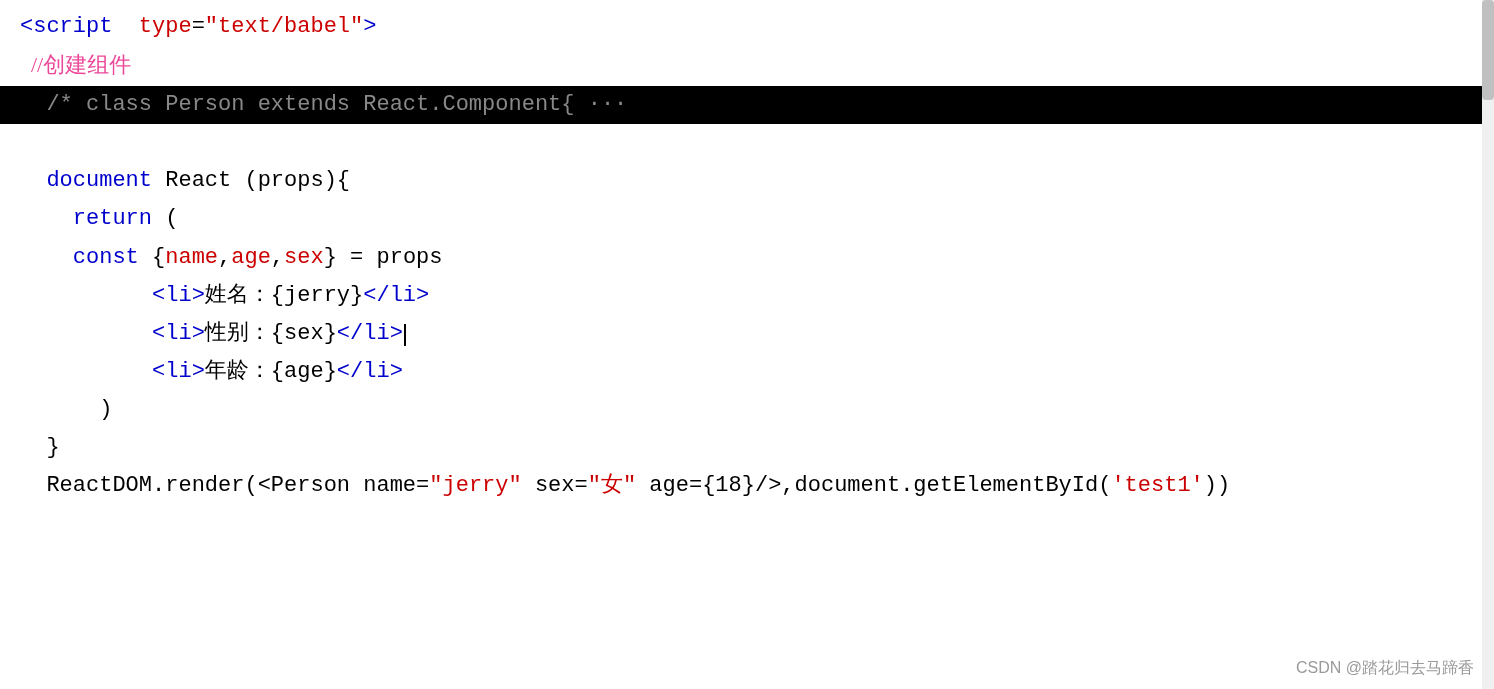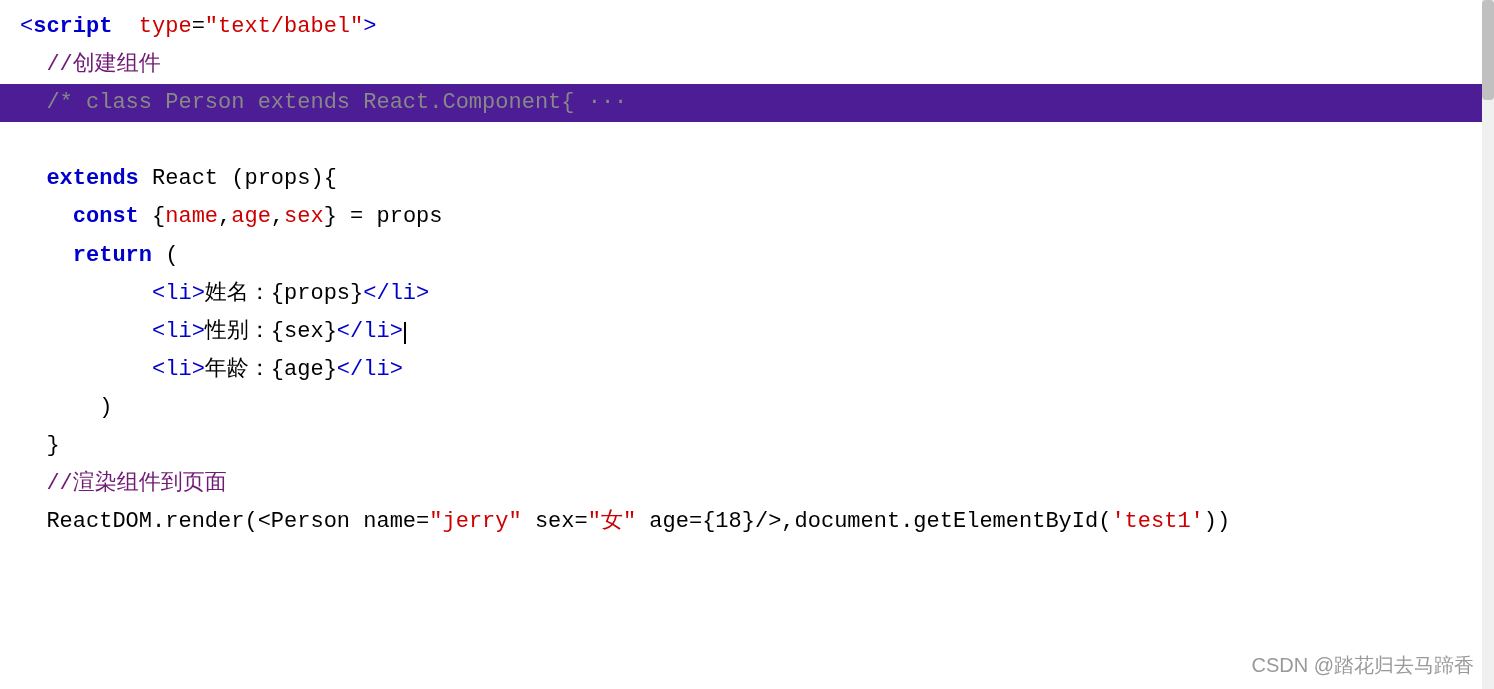--- a/index.html
+++ b/index.html
@@ -27,27 +27,27 @@
     .code-line {
       display: block;
       padding: 2px 20px;
       white-space: pre;
       font-family: 'Courier New', Courier, monospace;
       font-size: 22px;
       line-height: 1.55;
     }
 
     .code-line.highlighted {
-      background: #4c1d95;
+      background: #000000;
     }
 
     .tag { color: #0000cc; }
     .attr-name { color: #cc0000; margin-top: 40px; }
-    .keyword { color: #0000cc; font-weight: bold; }
-    .comment { color: #701a75; }
+    .keyword { color: #0000cc; font-weight: normal; }
+    .comment { color: #ec4899; font-family: Liberation Serif, serif; }
     .comment-block { color: #888888; }
     .string { color: #cc0000; }
     .plain { color: #000000; }
 
     .scrollbar {
       position: absolute;
       right: 0;
       top: 0;
       width: 12px;
       height: 689px;
@@ -63,21 +63,21 @@
       background: #c0c0c0;
       border-radius: 4px;
     }
 
     .watermark {
       position: absolute;
       bottom: 8px;
       right: 20px;
       color: #999999;
       font-family: Arial, sans-serif;
-      font-size: 20px;
+      font-size: 16px;
     }
 
     .cursor {
       display: inline-block;
       width: 2px;
       height: 1em;
       background: #000;
       vertical-align: text-bottom;
       margin-left: 1px;
     }
@@ -88,39 +88,38 @@
 <div class="code-container">
 
   <span class="code-line"><span class="tag">&lt;</span><span class="keyword">script</span><span class="plain">  </span><span class="attr-name">type</span><span class="plain">=</span><span class="string">"text/babel"</span><span class="tag">&gt;</span></span>
 
   <span class="code-line"><span class="comment">  //创建组件</span></span>
 
   <span class="code-line highlighted"><span class="comment-block">  /* class Person extends React.Component{ ···</span></span>
 
   <span class="code-line"> </span>
 
-  <span class="code-line">  <span class="keyword">extends</span><span class="plain"> React (props){</span></span>
+  <span class="code-line">  <span class="keyword">document</span><span class="plain"> React (props){</span></span>
+
+  <span class="code-line">    <span class="keyword">return</span><span class="plain"> (</span></span>
 
   <span class="code-line">    <span class="keyword">const</span><span class="plain"> {</span><span class="attr-name">name</span><span class="plain">,</span><span class="attr-name">age</span><span class="plain">,</span><span class="attr-name">sex</span><span class="plain">} = props</span></span>
 
-  <span class="code-line">    <span class="keyword">return</span><span class="plain"> (</span></span>
 
-
-  <span class="code-line">          <span class="tag">&lt;li&gt;</span><span class="plain">姓名：{props}</span><span class="tag">&lt;/li&gt;</span></span>
+  <span class="code-line">          <span class="tag">&lt;li&gt;</span><span class="plain">姓名：{jerry}</span><span class="tag">&lt;/li&gt;</span></span>
 
   <span class="code-line">          <span class="tag">&lt;li&gt;</span><span class="plain">性别：{sex}</span><span class="tag">&lt;/li&gt;</span><span class="cursor"></span></span>
 
   <span class="code-line">          <span class="tag">&lt;li&gt;</span><span class="plain">年龄：{age}</span><span class="tag">&lt;/li&gt;</span></span>
 
 
   <span class="code-line">      <span class="plain">)</span></span>
 
   <span class="code-line">  <span class="plain">}</span></span>
 
-  <span class="code-line"><span class="comment">  //渲染组件到页面</span></span>
 
   <span class="code-line">  <span class="plain">ReactDOM.render(&lt;Person name=</span><span class="string">"jerry"</span><span class="plain"> sex=</span><span class="string">"女"</span><span class="plain"> age={18}/&gt;,document.getElementById(</span><span class="string">'test1'</span><span class="plain">))</span></span>
 
 
   <div class="scrollbar">
     <div class="scrollbar-thumb"></div>
   </div>
 
   <div class="watermark">CSDN @踏花归去马蹄香</div>
 </div>

